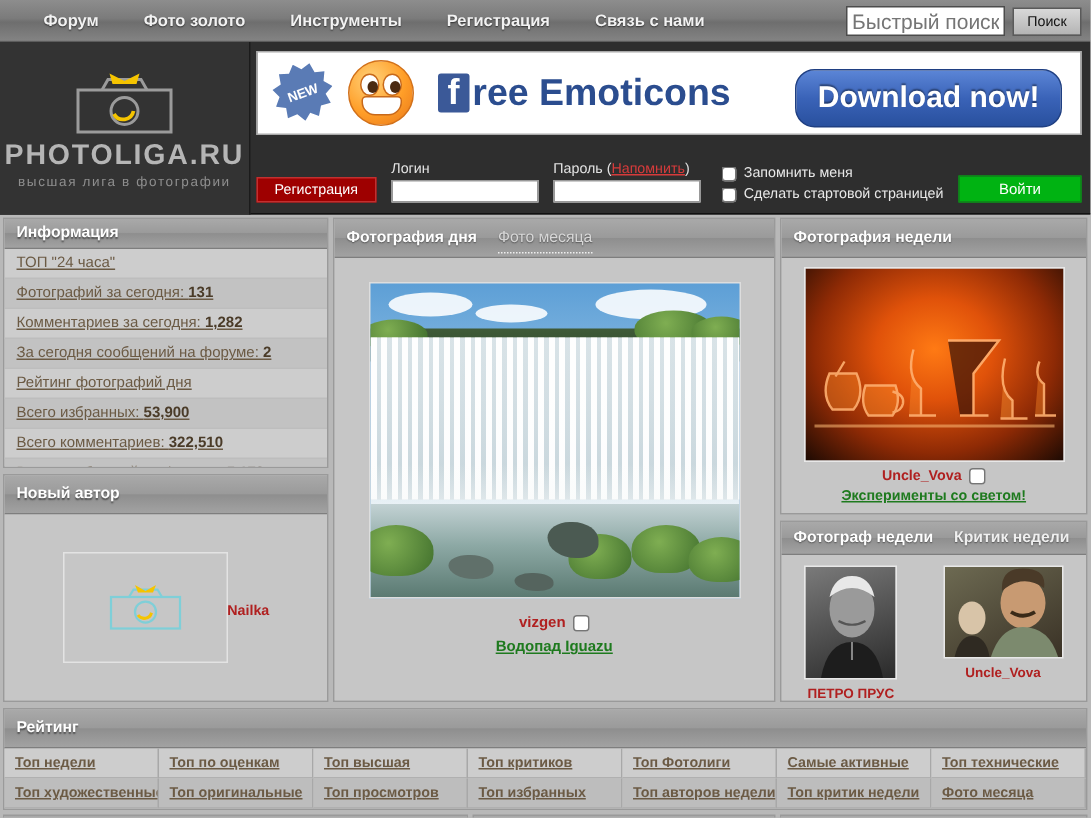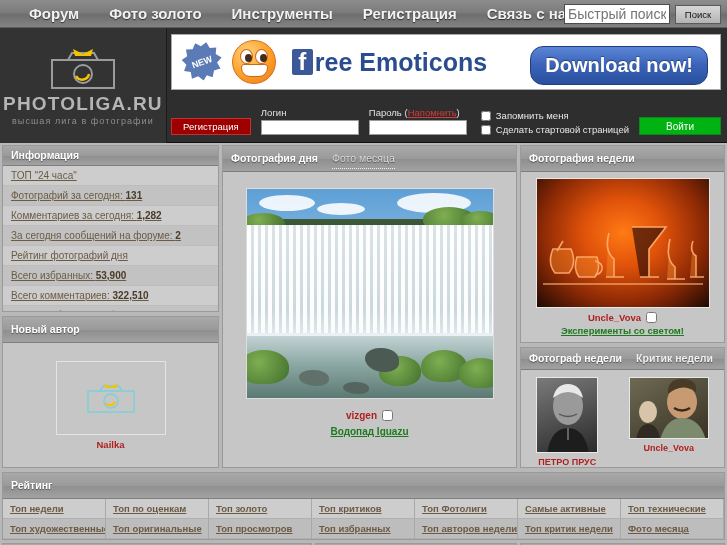--- a/index.html
+++ b/index.html
@@ -15,21 +15,21 @@
   .topnav {
     height: 28px;
     background: linear-gradient(to bottom, #8d8d8d 0%, #7b7b7b 45%, #6e6e6e 55%, #838383 100%);
     border-bottom: 1px solid #5c5c5c;
     display: flex; align-items: center;
     position: relative;
   }
   .topnav .links { display: flex; align-items: center; padding-left: 14px; gap: 0; }
   .topnav .links a {
     color: #f2f2f2; text-decoration: none;
-    font-size: 15px; font-weight: bold;
+    font-size: 11px; font-weight: bold;
     padding: 0 15px; line-height: 28px;
     text-shadow: 0 1px 1px rgba(0,0,0,.6);
     white-space: nowrap;
   }
   .search-wrap {
     position: absolute; right: 6px; top: 4px;
     display: flex; align-items: center; gap: 5px;
   }
   .search-input {
     width: 106px; height: 20px;
@@ -193,21 +193,21 @@
     display: block; font-size: 10px; color: #6b5a44;
     text-decoration: underline; padding: 4px 0 4px 8px;
     background: #cdcdcd; border-bottom: 1px solid #bdbdbd;
     white-space: nowrap; overflow: hidden;
   }
   .info-list a:nth-child(even) { background: #c2c2c2; }
   .info-list a b { color: #4a3b28; }
 
   
   .author-box {
-    flex: 1; display: flex; flex-direction: column;
+    flex: 1; display: flex; 
     align-items: center; justify-content: center; padding: 6px 0;
   }
   .ph-frame {
     width: 110px; height: 74px; border: 1px solid #e3e3e3;
     background: #c6c6c6; display: flex; align-items: center; justify-content: center;
   }
   .ph-cam { width: 54px; height: 34px; position: relative; }
   .author-name { color: #b02020; font-size: 9.5px; font-weight: bold; margin-top: 4px; }
 
   
@@ -492,21 +492,21 @@
       </div>
     </div>
   </div>
 </div>
 
 <div class="rating">
   <div class="panel-head">Рейтинг</div>
   <div class="rating-grid">
     <a href="#">Топ недели</a>
     <a href="#">Топ по оценкам</a>
-    <a href="#">Топ золото</a>
+    <a href="#">Топ высшая</a>
     <a href="#">Топ критиков</a>
     <a href="#">Топ Фотолиги</a>
     <a href="#">Самые активные</a>
     <a href="#">Топ технические</a>
     <a href="#">Топ художественные</a>
     <a href="#">Топ оригинальные</a>
     <a href="#">Топ просмотров</a>
     <a href="#">Топ избранных</a>
     <a href="#">Топ авторов недели</a>
     <a href="#">Топ критик недели</a>

